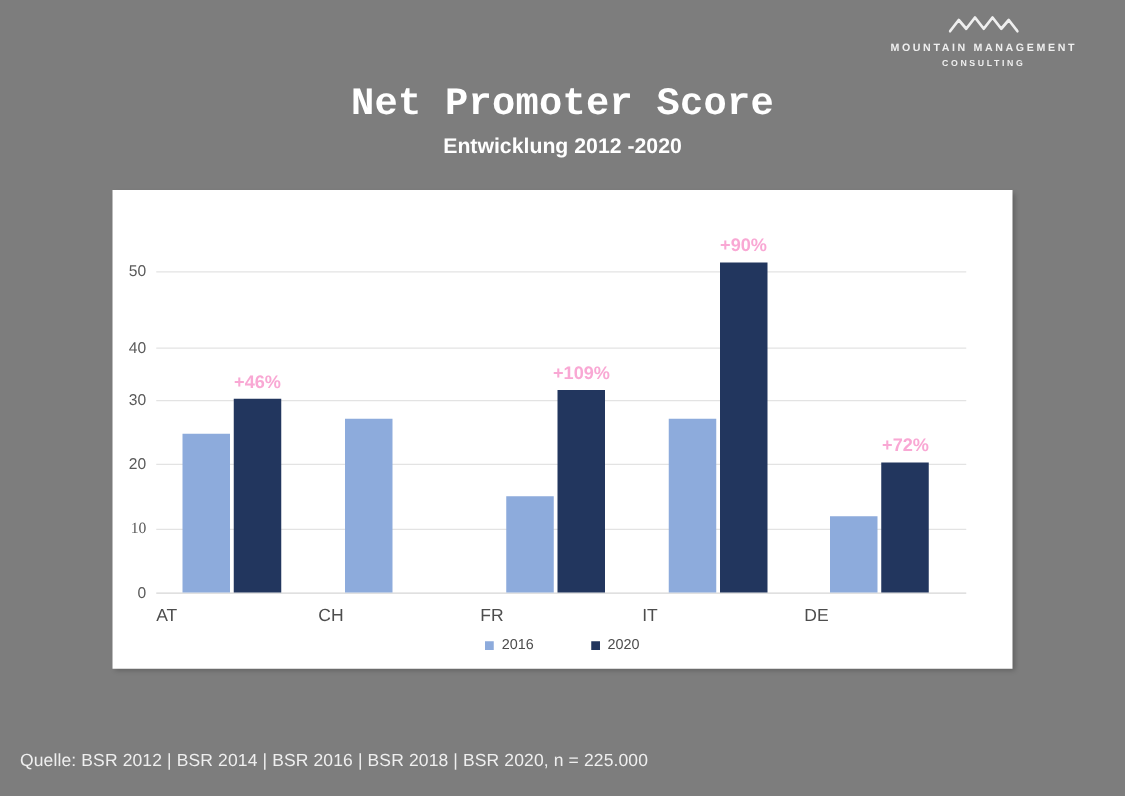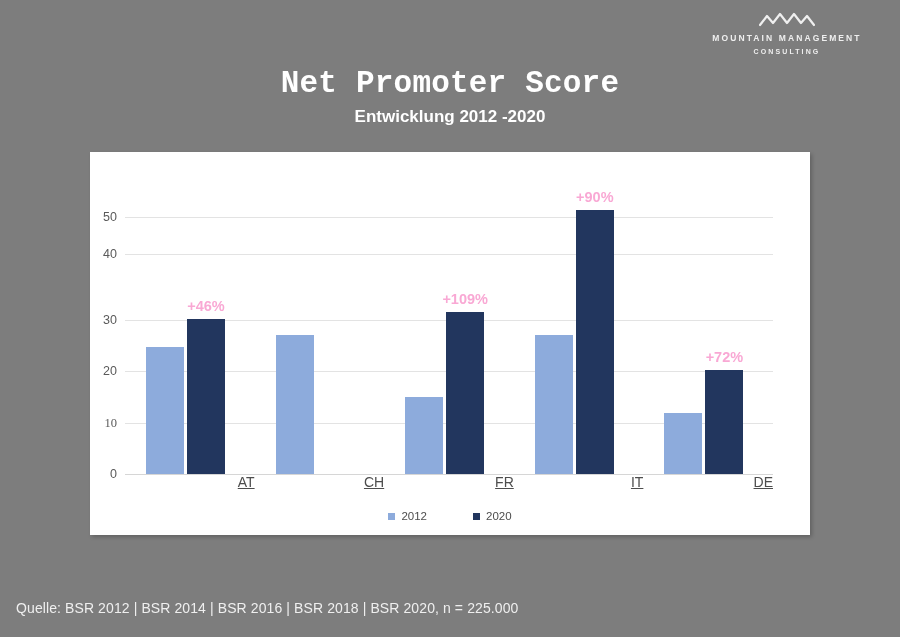--- a/index.html
+++ b/index.html
@@ -136,25 +136,25 @@
     margin-bottom: 5px;
     font-size: 14.5px;
     font-weight: bold;
     color: #f9a8d4;
     white-space: nowrap;
   }
 
   .x-tick-label {
     position: absolute;
     top: 100%;
+    margin-top: 10px;
     width: 100%;
-    text-align: right;
+    text-align: left;
     font-size: 14px;
     color: #4d4d4d;
-    text-decoration: underline;
   }
 
   
   #chart-legend {
     position: absolute;
     left: 0;
     top: 358px;
     width: 720px;
     display: flex;
     justify-content: center;
@@ -215,21 +215,21 @@
         </div>
         <div class="gridline" style="top: 231.545px; font-family: Liberation Serif, serif;">
           <span class="y-tick-label">10</span>
         </div>
         <div class="gridline" style="top: 180.091px;">
           <span class="y-tick-label">20</span>
         </div>
         <div class="gridline" style="top: 128.636px;">
           <span class="y-tick-label">30</span>
         </div>
-        <div class="gridline" style="top: 63px;">
+        <div class="gridline" style="top: 87px;">
           <span class="y-tick-label">40</span>
         </div>
         <div class="gridline" style="top: 25.7273px;">
           <span class="y-tick-label">50</span>
         </div>
       </div>
 
     <div id="bar-groups">
         <div class="bar-group" style="left: 0px; width: 129.6px;">
           <div class="bar bar-2012" style="height: 127.093px; background: rgb(141, 171, 220);"></div>
@@ -262,21 +262,21 @@
             <span class="bar-value-label">+72%</span>
           </div>
           <div class="x-tick-label">DE</div>
         </div>
       </div>
   </div>
 
   <div id="chart-legend">
       <div class="legend-item">
         <span class="legend-swatch" style="background: rgb(141, 171, 220);"></span>
-        <span class="legend-label">2012</span>
+        <span class="legend-label">2016</span>
       </div>
       <div class="legend-item">
         <span class="legend-swatch" style="background: rgb(34, 54, 94);"></span>
         <span class="legend-label">2020</span>
       </div>
     </div>
 </div>
 
 <div id="source-note">Quelle: BSR 2012 | BSR 2014 | BSR 2016 | BSR 2018 | BSR 2020, n = 225.000</div>
 

